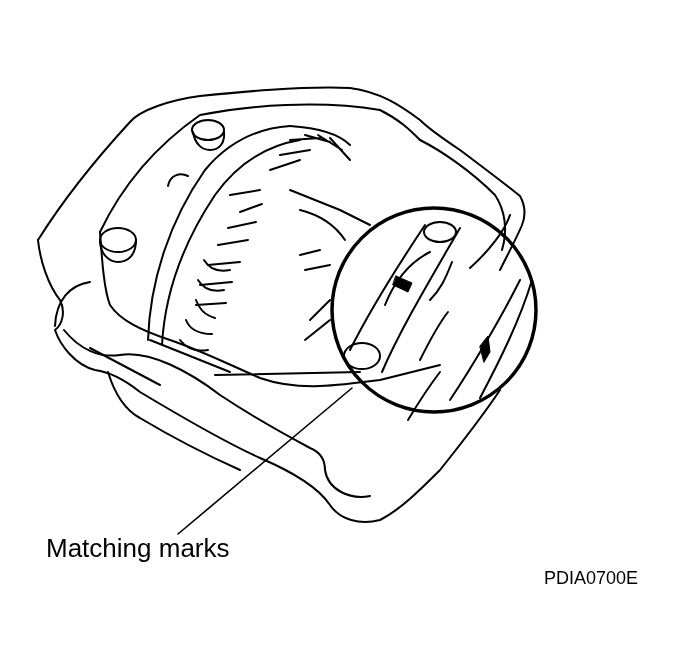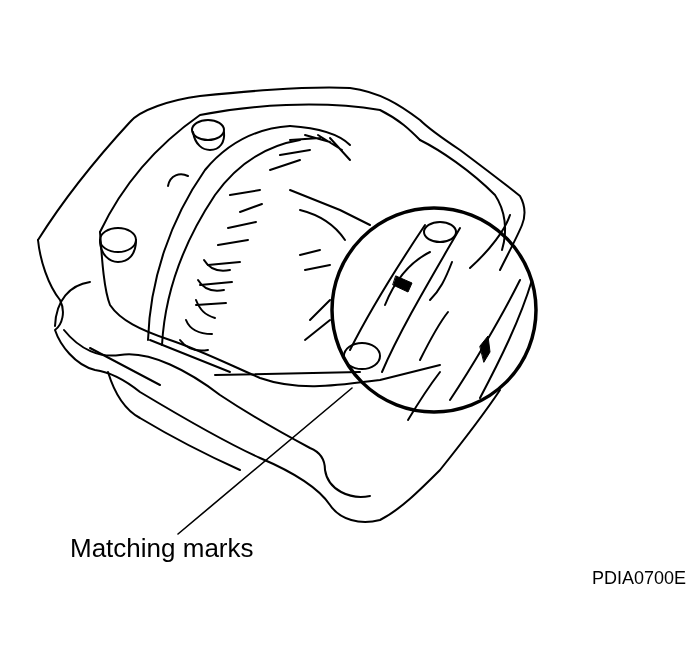--- a/index.html
+++ b/index.html
@@ -1,20 +1,20 @@
 <!DOCTYPE html>
 <html><head>
 <meta charset="utf-8">
 <style>
   html, body { margin: 0; padding: 0; background: #ffffff; }
   body { width: 687px; height: 664px; position: relative; overflow: hidden; font-family: "Liberation Sans", sans-serif; }
   #canvas { position: absolute; left: 0; top: 0; width: 687px; height: 664px; }
-  .lbl { position: absolute; color: #000; white-space: nowrap; margin-left: 24px; }
+  .lbl { position: absolute; color: #000; white-space: nowrap; }
   #callout { left: 46px; top: 533px; font-size: 26px; letter-spacing: 0px; }
-  #figid { left: 568px; top: 568px; font-size: 18px; }
+  #figid { left: 544px; top: 568px; font-size: 18px; }
   svg path, svg line, svg circle, svg ellipse, svg polyline { fill: none; stroke: #000; stroke-linecap: round; stroke-linejoin: round; }
 </style>
 </head>
 <body>
 
 <svg id="canvas" viewBox="0 0 687 664" xmlns="http://www.w3.org/2000/svg">
 
   <g stroke-width="2">
     <path d="M38,240 C60,205 95,160 130,122 C140,110 170,100 200,96 C240,92 300,86 350,88 C380,92 400,105 420,120 C430,130 445,140 460,150 C480,165 500,180 520,196 C525,205 526,215 522,225 C518,235 510,250 500,270"></path>
     <path d="M38,240 C40,260 48,285 60,300 C66,312 62,325 55,330 C60,345 75,365 95,370 C110,372 125,380 140,392 C170,410 220,440 260,458 C300,475 320,490 330,505 C340,520 360,525 380,520 C400,510 420,490 440,470 C460,445 480,420 500,390"></path>

